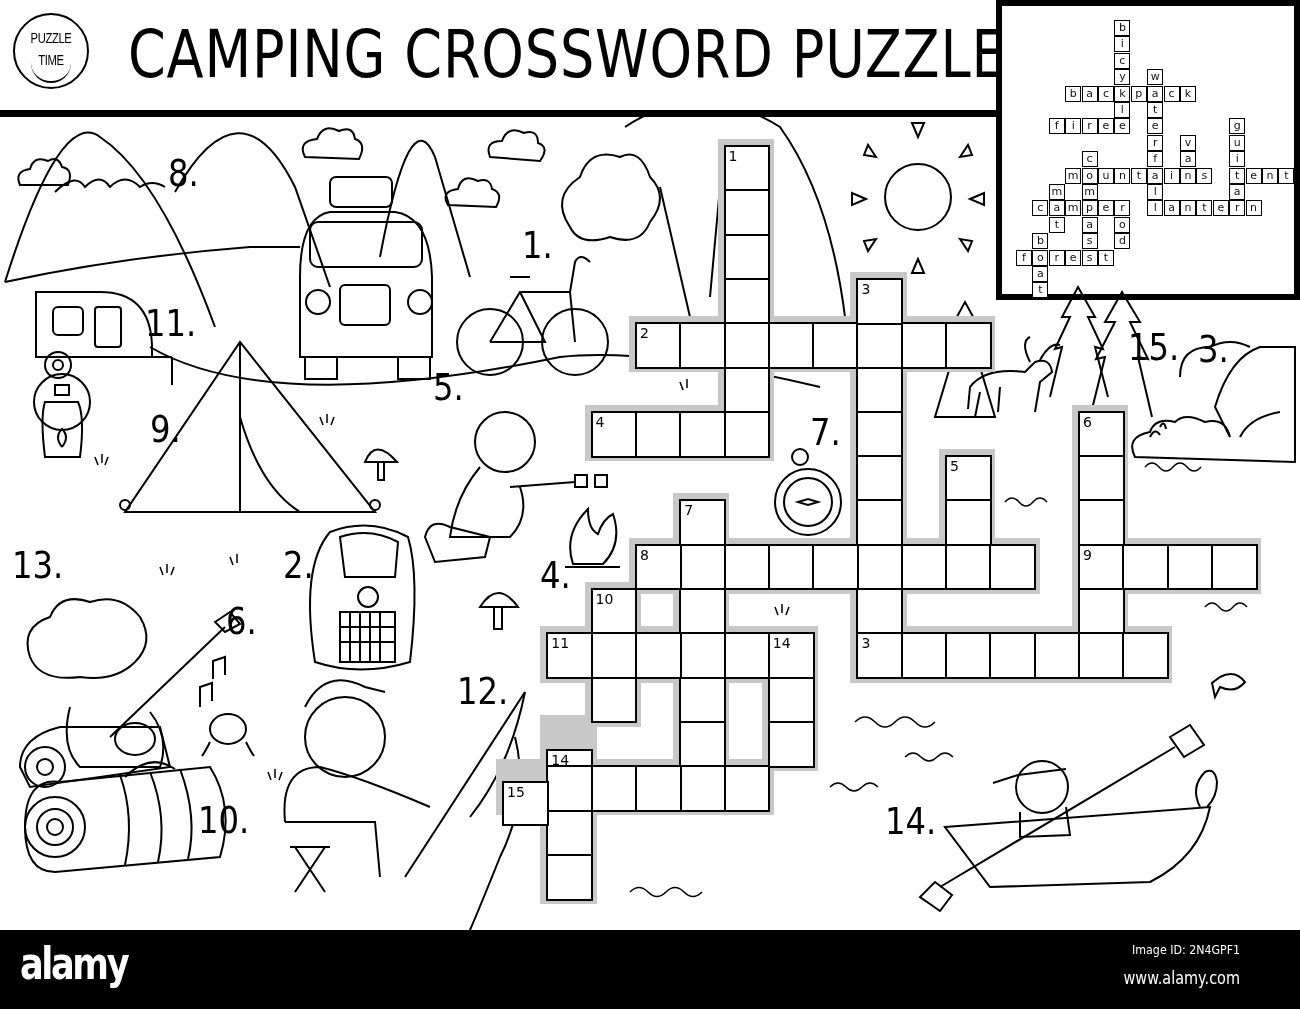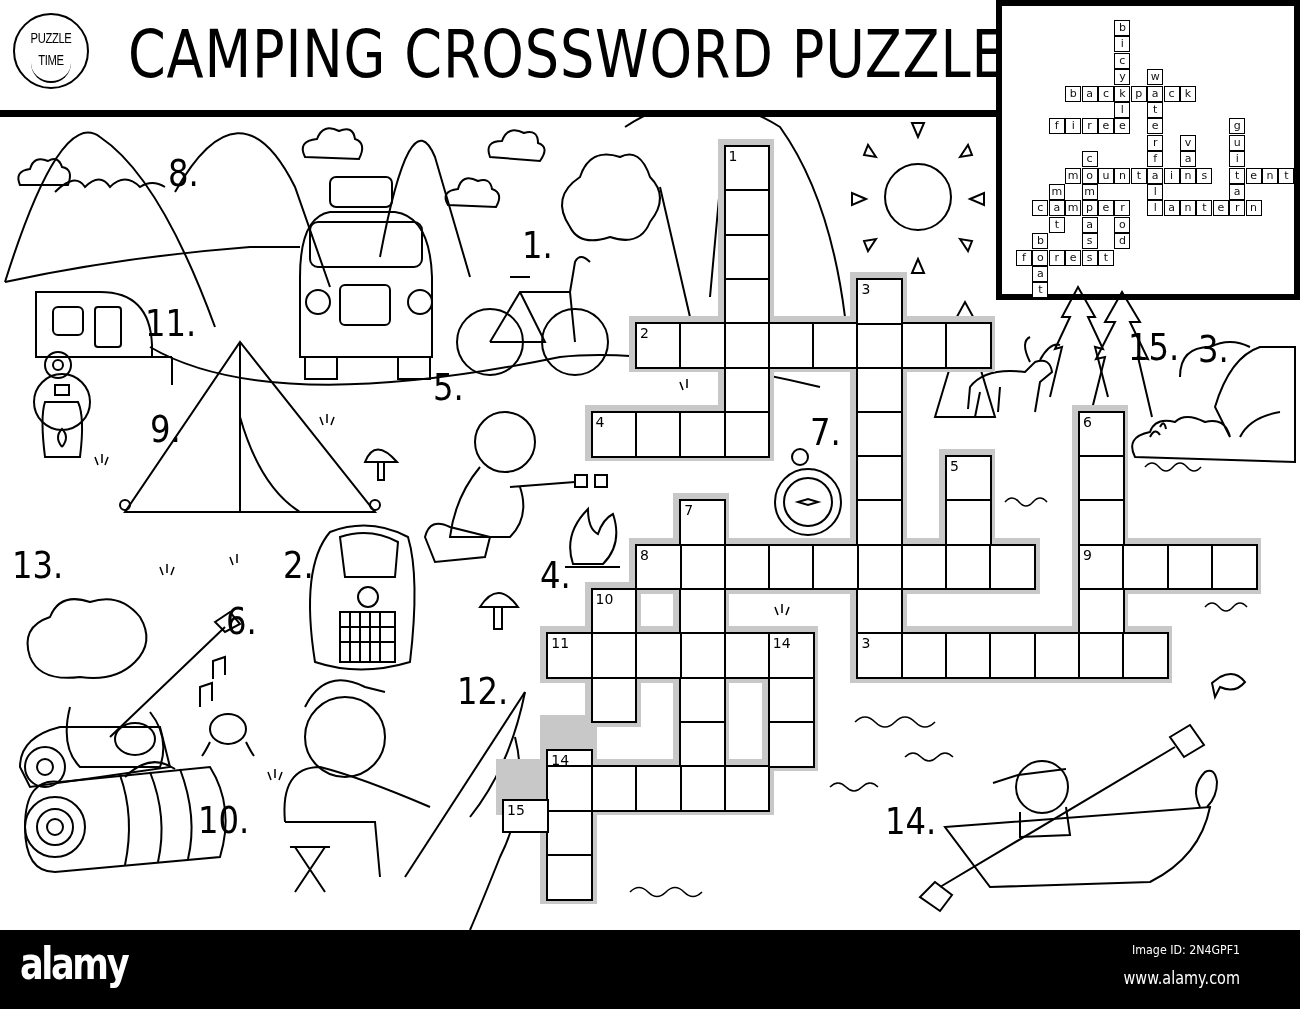--- a/index.html
+++ b/index.html
@@ -485,21 +485,21 @@
       <div class="cell" style="left: 945px; top: 515.3px; width: 46.8px; height: 46.8px;"></div>
       <div class="cell" style="left: 989.3px; top: 515.3px; width: 46.8px; height: 46.8px;"></div>
       <div class="cell" style="left: 1033.6px; top: 515.3px; width: 46.8px; height: 46.8px;"></div>
       <div class="cell" style="left: 1122.2px; top: 515.3px; width: 46.8px; height: 46.8px;"></div>
       <div class="cell" style="left: 546.3px; top: 632px; width: 46.8px; height: 46.8px;">
         <span class="num">14</span>
       </div>
       <div class="cell" style="left: 546.3px; top: 648.2px; width: 46.8px; height: 46.8px;"></div>
       <div class="cell" style="left: 546.3px; top: 692.5px; width: 46.8px; height: 46.8px;"></div>
       <div class="cell" style="left: 546.3px; top: 736.8px; width: 46.8px; height: 46.8px;"></div>
-      <div class="cell" style="left: 502px; top: 682px; width: 46.8px; height: 34px;">
+      <div class="cell" style="left: 502px; top: 664px; width: 46.8px; height: 45px;">
         <span class="num">15</span>
       </div>
       <div class="cell" style="left: 590.6px; top: 648.2px; width: 46.8px; height: 46.8px;"></div>
       <div class="cell" style="left: 634.9px; top: 648.2px; width: 46.8px; height: 46.8px;"></div>
       <div class="cell" style="left: 723.5px; top: 648.2px; width: 46.8px; height: 46.8px;"></div>
     </div>
 </div>
 
 <div class="footer">
   <div class="brand">alamy</div>

